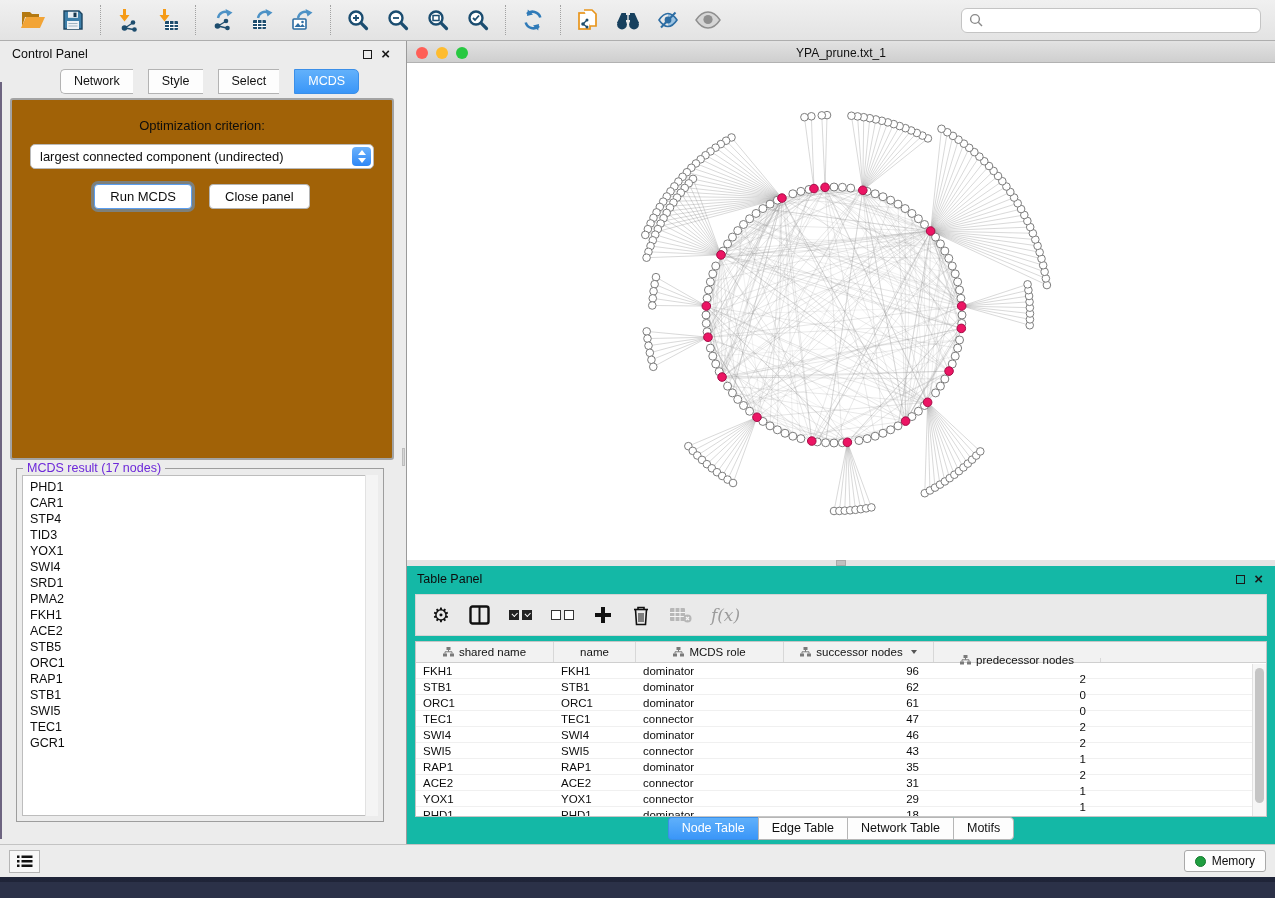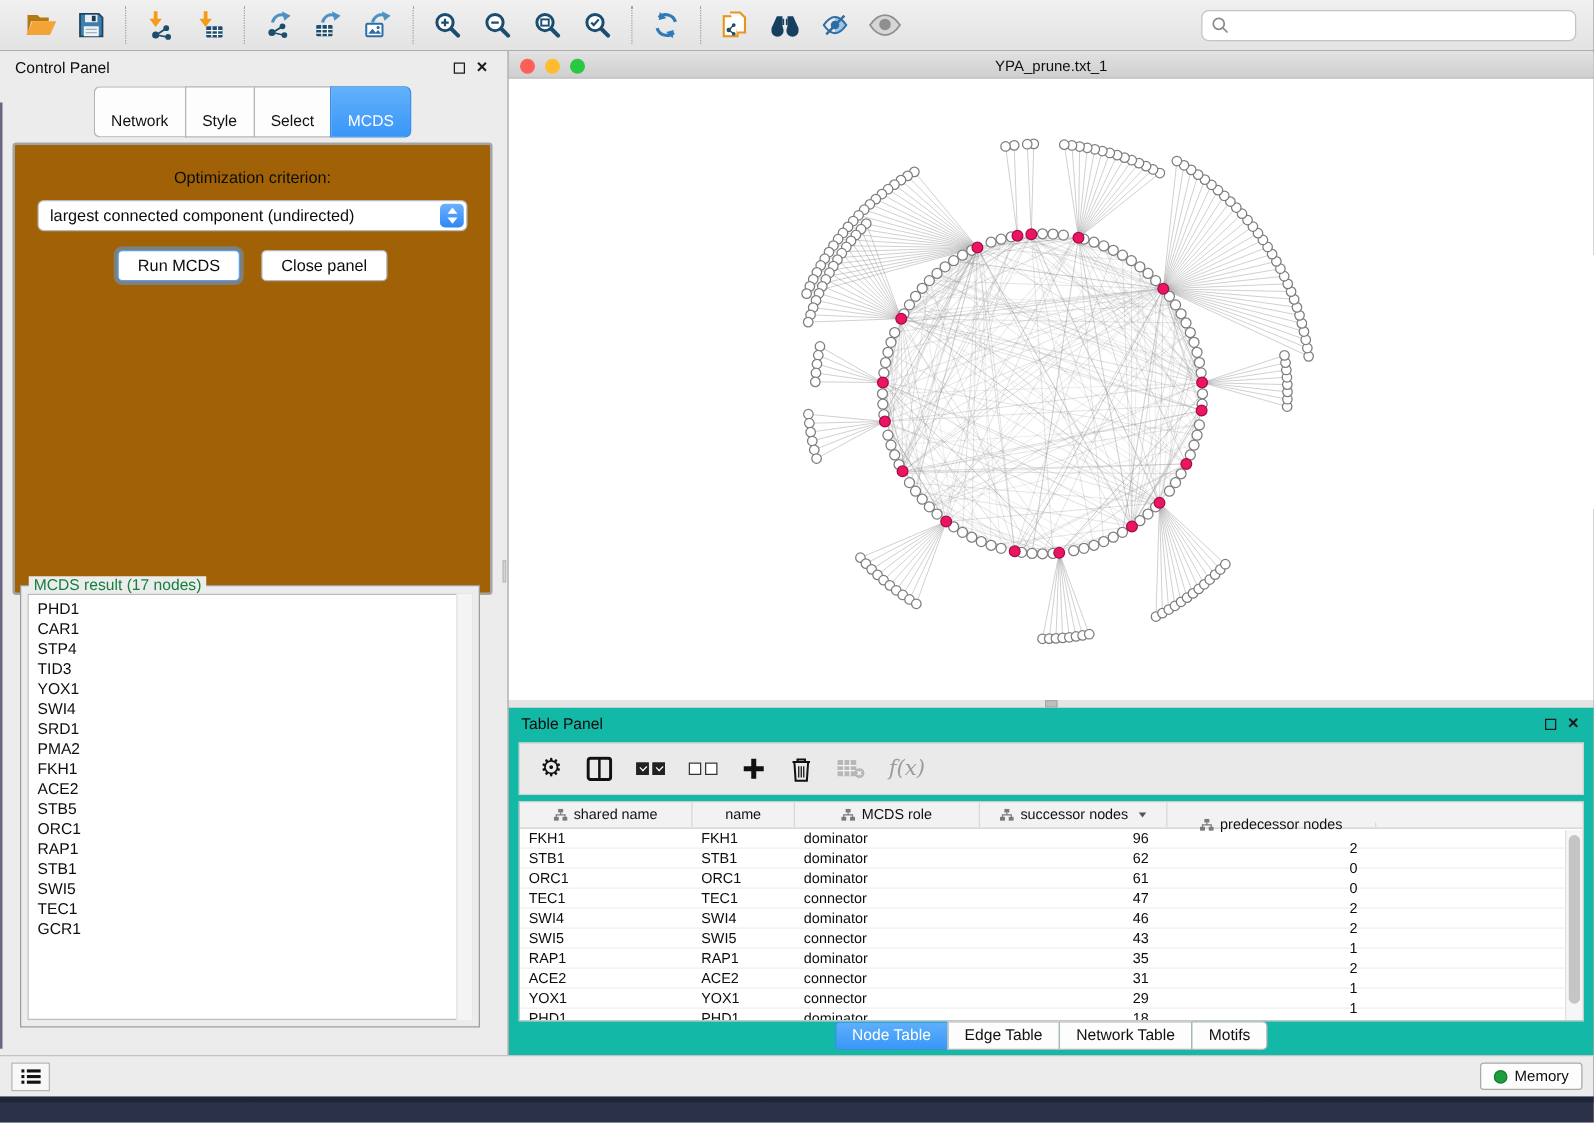--- a/index.html
+++ b/index.html
@@ -23,38 +23,38 @@
   
   .content{flex:1;display:flex;min-height:0;position:relative;}
 
   
   .control-panel{width:402px;flex:0 0 402px;background:#ececec;position:relative;padding-left:2px;}
   .panel-header{height:26px;display:flex;align-items:center;padding:0 12px 0 10px;font-size:12.5px;color:#0d0d0d;}
   .win-btns{margin-left:auto;display:flex;align-items:center;gap:9px;}
   .float-btn{width:9px;height:9px;border:1.5px solid #1a1a1a;cursor:pointer;}
   .close-btn{font-size:15px;font-weight:bold;color:#1a1a1a;line-height:10px;cursor:pointer;}
   .cp-tabs{display:flex;justify-content:center;margin-top:2px;position:relative;z-index:2;}
-  .cp-tab{font-size:12.5px;padding:20px 13px 5px;background:#fdfdfd;border:1px solid #b3b3b3;border-right:none;color:#111;cursor:pointer;}
+  .cp-tab{font-size:12.5px;padding:4px 13px 5px;background:#fdfdfd;border:1px solid #b3b3b3;border-right:none;color:#111;cursor:pointer;margin-left:15px;}
   .cp-tab:first-child{border-radius:5px 0 0 5px;}
   .cp-tab:last-child{border-right:1px solid #3b8fe8;border-radius:0 5px 5px 0;}
   .cp-tab.active{background:linear-gradient(#62b1fb,#3a96f8);color:#fff;border-color:#3b8fe8;}
   .cp-inner{margin:4px 8px 0 8px;height:362px;background:#a16207;border:2px solid #a3a3a3;border-radius:3px;
     display:flex;flex-direction:column;align-items:center;}
   .criterion-label{margin-top:18px;font-size:13px;color:#0d0d0d;}
   .criterion-select{margin-top:11px;width:344px;height:25px;background:#fff;border:1px solid #b9b9b9;border-radius:5px;
     display:flex;align-items:center;font-size:13px;padding-left:9px;position:relative;cursor:pointer;color:#0d0d0d;}
   .spinner{position:absolute;right:2px;top:2px;bottom:2px;width:19px;background:linear-gradient(#6cb2fc,#2e87f5);
     border-radius:4px;display:flex;flex-direction:column;align-items:center;justify-content:center;gap:3px;}
   .tri-up{width:0;height:0;border-left:4px solid transparent;border-right:4px solid transparent;border-bottom:5px solid #fff;}
   .tri-dn{width:0;height:0;border-left:4px solid transparent;border-right:4px solid transparent;border-top:5px solid #fff;}
   .cp-btnrow{display:flex;gap:17px;margin-top:15px;}
   .btn{background:#fff;border:1px solid #b4b4b4;border-radius:4px;font-size:13px;padding:4px 15px;color:#0d0d0d;cursor:pointer;}
   .btn.focused{border-color:#5a9ef0;box-shadow:0 0 0 3px rgba(90,158,240,.5);}
   .mcds-box{position:absolute;left:16px;right:18px;top:427px;bottom:22px;border:1px solid #9d9d9d;background:#ececec;}
-  .mcds-legend{position:absolute;top:-8px;left:6px;background:#ececec;padding:0 4px;font-size:12.5px;color:#15803d;}
+  .mcds-legend{position:absolute;top:-8px;left:6px;background:#ececec;padding:0 4px;font-size:12.5px;color:#6d28d9;}
   .mcds-list{position:absolute;left:5px;right:5px;top:6px;bottom:5px;background:#fff;border:1px solid #bdbdbd;
     overflow:hidden;padding:3px 0 0 7px;font-size:12.5px;line-height:16px;color:#0d0d0d;}
   .mcds-scroll{position:absolute;right:0;top:0;bottom:0;width:13px;background:#f4f4f4;border-left:1px solid #e2e2e2;}
 
   
   .vsplit{width:5px;flex:0 0 5px;background:#ececec;border-right:1px solid #9a9a9a;position:relative;cursor:col-resize;}
   .vsplit .handle{position:absolute;left:0;right:1px;top:407px;height:18px;background:#d6d6d6;border:1px solid #bdbdbd;}
 
   
   .right-col{flex:1;display:flex;flex-direction:column;min-width:0;background:#e2e2e2;}

